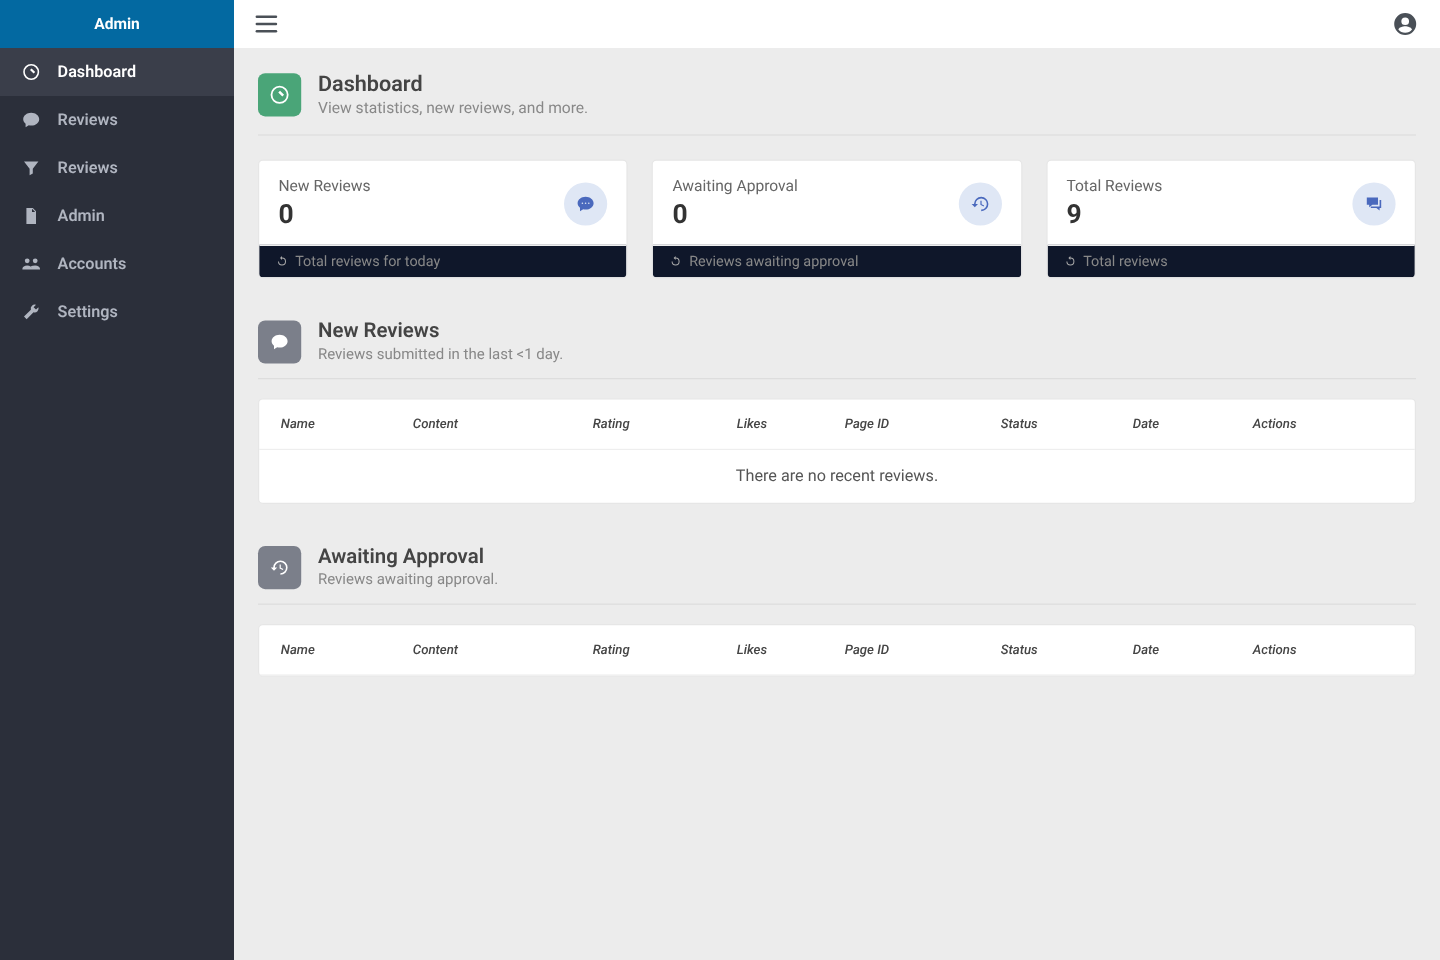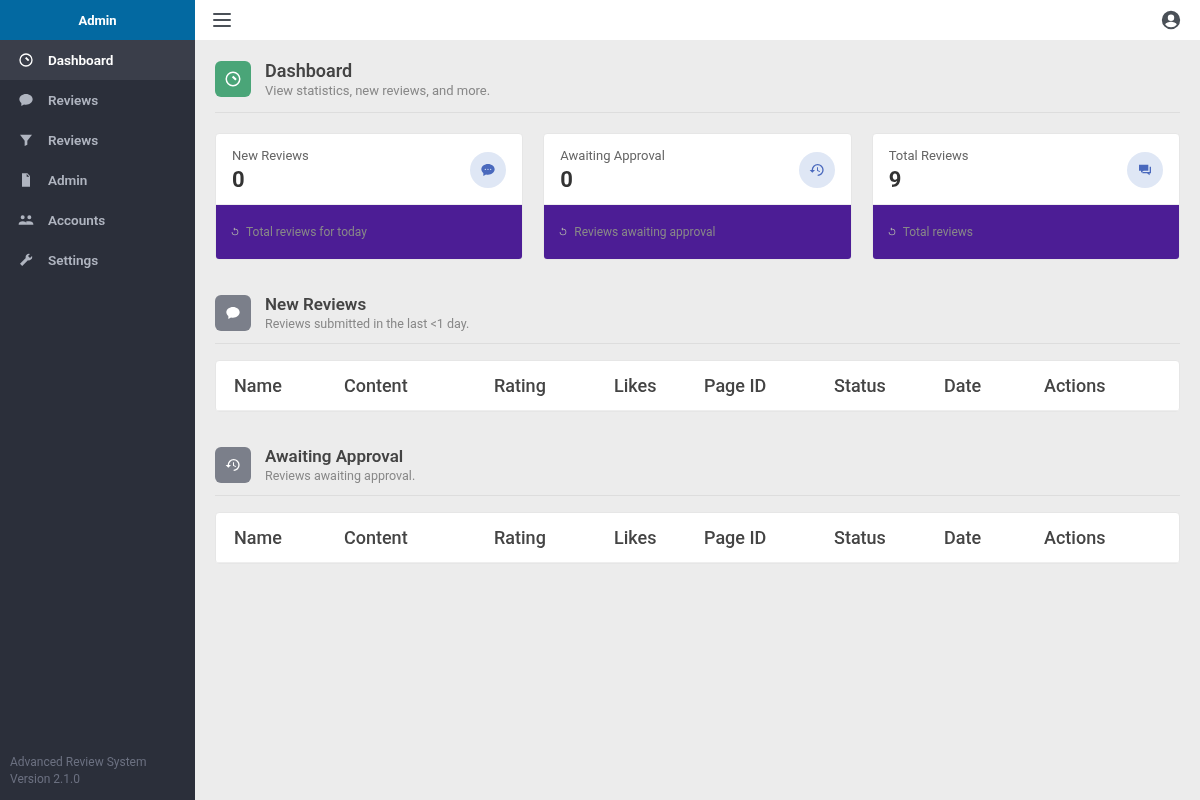--- a/index.html
+++ b/index.html
@@ -29,32 +29,32 @@
     .page-header .htext .htitle { font-size: 18px; font-weight: 600; color: #444; }
     .page-header .htext .hdesc { font-size: 13px; color: #888; margin-top: 2px; }
     
     .stat-row { display: flex; gap: 20px; margin-top: 20px; }
     .stat-card { flex: 1; background: #fff; border: 1px solid #e6e6e6; border-radius: 4px; overflow: hidden; }
     .stat-body { padding: 14px 16px 12px; display: flex; justify-content: space-between; align-items: center; }
     .stat-label { font-size: 13px; color: #666; }
     .stat-value { font-size: 22px; font-weight: 700; color: #333; margin-top: 4px; }
     .stat-icon { width: 36px; height: 36px; border-radius: 50%; background: #dfe7f5; display: flex; align-items: center; justify-content: center; }
     .stat-icon svg { width: 16px; height: 16px; fill: #4a69bd; }
-    .stat-foot { border-top: 1px solid #eee; background: #4c1d95; padding: 20px 14px; font-size: 12px; color: #888; display: flex; align-items: center; gap: 6px; }
+    .stat-foot { border-top: 1px solid #eee; background: #0f172a; padding: 6px 14px; font-size: 12px; color: #888; display: flex; align-items: center; gap: 6px; }
     .stat-foot svg { width: 10px; height: 10px; fill: #aaa; }
     
     .section-header { display: flex; align-items: center; gap: 14px; margin-top: 34px; border-bottom: 1px solid #ddd; padding-bottom: 12px; }
     .section-header .sicon { width: 36px; height: 36px; border-radius: 6px; background: #7b7f8a; display: flex; align-items: center; justify-content: center; }
     .section-header .sicon svg { fill: #fff; width: 16px; height: 16px; }
     .section-header .stext .stitle { font-size: 17px; font-weight: 600; color: #444; }
     .section-header .stext .sdesc { font-size: 12.5px; color: #888; margin-top: 2px; }
     
     .table-wrap { background: #fff; border: 1px solid #e6e6e6; border-radius: 4px; margin-top: 16px; }
     .thead { display: flex; padding: 14px 18px; border-bottom: 1px solid #eee; }
-    .thead div { font-size: 18px; color: #444; font-weight: 500; }
+    .thead div { font-size: 11px; color: #444; font-weight: 500; font-style: italic; }
     .empty-msg { text-align: center; padding: 14px; font-size: 13.5px; color: #555; }
     .c-name{width:110px}.c-content{width:150px}.c-rating{width:120px}.c-likes{width:90px}.c-page{width:130px}.c-status{width:110px}.c-date{width:100px}.c-actions{flex:1;text-align:left}
   </style>
 </head>
 <body>
 
 <div class="sidebar">
   <div class="sidebar-brand">Admin</div>
   <div class="sidebar-nav">
     <div class="sidebar-item active">
@@ -98,24 +98,20 @@
       <span>Accounts</span>
     </div>
     <div class="sidebar-item">
       <span class="icon">
           <svg viewBox="0 0 24 24">
             <path d="M21 6l-3 3-3-3 3-3a5 5 0 00-6.4 6.1L3 17.7 6.3 21l8.6-8.6A5 5 0 0021 6z"></path>
           </svg>
         </span>
       <span>Settings</span>
     </div>
-  </div>
-  <div class="sidebar-footer">
-    <div>Advanced Review System</div>
-    <div>Version 2.1.0</div>
   </div>
 </div>
 
 <div class="main">
   <div class="topbar">
     <div class="hamburger">
         <span></span>
         <span></span>
         <span></span>
       </div>
@@ -215,20 +211,21 @@
       <div class="thead">
         <div class="c-name">Name</div>
         <div class="c-content">Content</div>
         <div class="c-rating">Rating</div>
         <div class="c-likes">Likes</div>
         <div class="c-page">Page ID</div>
         <div class="c-status">Status</div>
         <div class="c-date">Date</div>
         <div class="c-actions">Actions</div>
       </div>
+      <div class="empty-msg">There are no recent reviews.</div>
     </div>
 
     <div class="section-header">
       <div class="sicon">
           <svg viewBox="0 0 24 24">
             <path d="M13 3a9 9 0 00-9 9H1l4 4 4-4H6a7 7 0 117 7v2a9 9 0 000-18zm-1 5v5l4 2 .7-1.2-3.2-1.6V8H12z"></path>
           </svg>
         </div>
       <div class="stext">
         <div class="stitle">Awaiting Approval</div>

